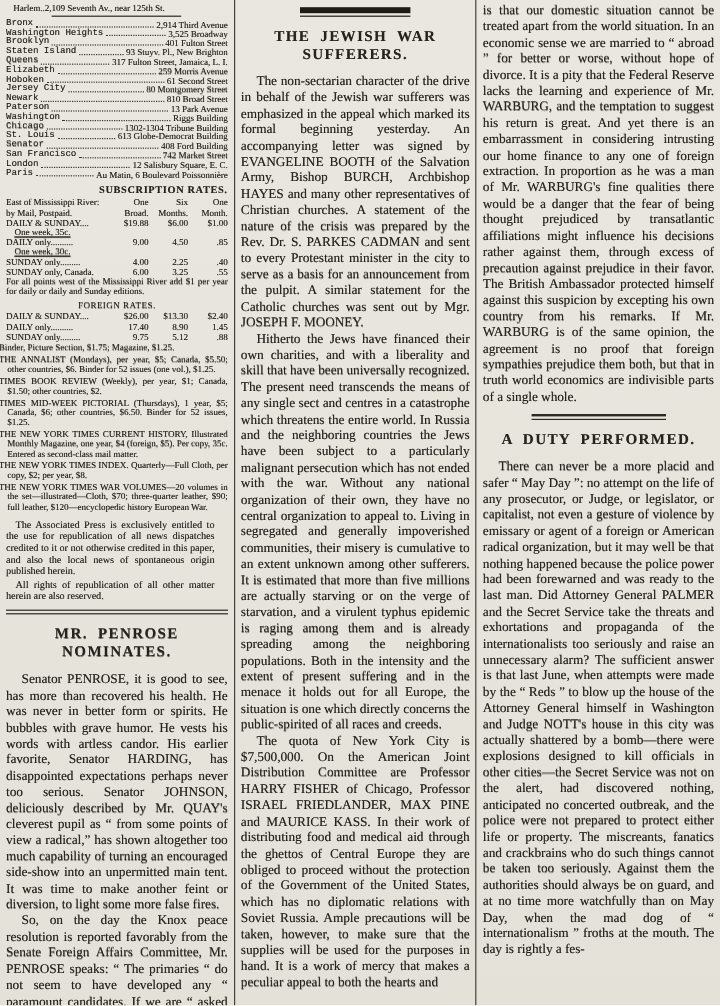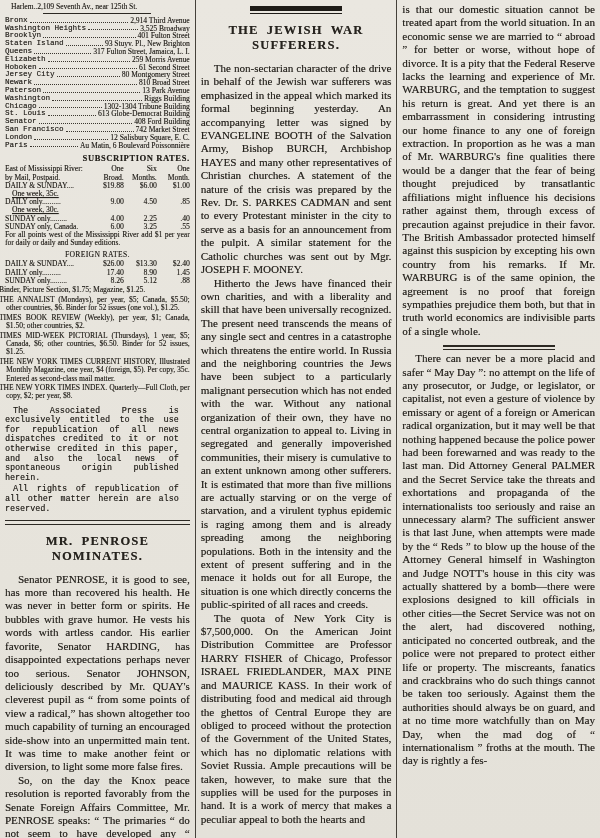--- a/index.html
+++ b/index.html
@@ -26,21 +26,21 @@
   .dots{flex:1;border-bottom:1px dotted #3a362f;margin:0 2px 2px 2px;min-width:4px;}
 
   .sub-heading{font-size:8.5px;font-weight:bold;text-align:right;letter-spacing:0.6px;margin:4px 0 2px;}
   .agate-p{font-size:7.5px;line-height:8.2px;text-align:justify;margin:0 0 1px 0;}
   .rate-row{display:flex;font-size:7.5px;line-height:8.2px;}
   .r-label{flex:1;white-space:nowrap;overflow:hidden;}
   .r-c{width:33px;text-align:right;flex:none;}
   .rate-note{font-size:7.5px;line-height:8.2px;padding-left:7px;text-decoration:underline;}
   .sub-heading2{font-size:7.5px;text-align:center;letter-spacing:0.4px;margin:3px 0 1px;font-variant:small-caps;}
   .pub{font-size:7.5px;line-height:8.2px;text-align:justify;padding-left:1px;text-indent:-7px;margin:1.5px 0;}
-  .ap{font-size:8.4px;line-height:9.6px;text-align:justify;text-indent:8px;margin:2px 11px 0 0;font-family:Liberation Mono, monospace;}
+  .ap{font-size:8.4px;line-height:9.6px;text-align:justify;text-indent:8px;margin:2px 11px 0 0;}
   .ap-first{margin-top:6px;}
 
   .double-rule{margin:6px 0 0 0;border-top:1.6px solid #2c2923;border-bottom:1px solid #2c2923;height:2.5px;}
   .headline{font-size:12.5px;font-weight:bold;text-align:center;letter-spacing:1.2px;word-spacing:4px;margin:9px 0 9px;}
   .body-p{font-size:11px;line-height:13.4px;text-align:justify;text-indent:13px;margin:0;}
   .no-indent{text-indent:0;}
 
   .top-bar{width:92px;margin:3px auto 4px;border-top:5px solid #1f1c18;border-bottom:1.3px solid #1f1c18;height:2px;}
   .fancy-rule{width:112px;margin:7px auto 2px;border-top:2px solid #2c2923;border-bottom:1px solid #2c2923;height:2px;}
 </style>
@@ -193,31 +193,32 @@
         <span class="r-c">$2.40</span>
       </div>
     <div class="rate-row">
         <span class="r-label">DAILY only..........</span>
         <span class="r-c">17.40</span>
         <span class="r-c">8.90</span>
         <span class="r-c">1.45</span>
       </div>
     <div class="rate-row">
         <span class="r-label">SUNDAY only.........</span>
-        <span class="r-c">8.26</span>
+        <span class="r-c">9.75</span>
         <span class="r-c">5.12</span>
         <span class="r-c">.88</span>
       </div>
 
     <p class="pub">Binder, Picture Section, $1.75; Magazine, $1.25.</p>
     <p class="pub">THE ANNALIST (Mondays), per year, $5; Canada, $5.50; other countries, $6. Binder for 52 issues (one vol.), $1.25.</p>
     <p class="pub">TIMES BOOK REVIEW (Weekly), per year, $1; Canada, $1.50; other countries, $2.</p>
     <p class="pub">TIMES MID-WEEK PICTORIAL (Thursdays), 1 year, $5; Canada, $6; other countries, $6.50. Binder for 52 issues, $1.25.</p>
     <p class="pub">THE NEW YORK TIMES CURRENT HISTORY, Illustrated Monthly Magazine, one year, $4 (foreign, $5). Per copy, 35c. Entered as second-class mail matter.</p>
     <p class="pub">THE NEW YORK TIMES INDEX. Quarterly—Full Cloth, per copy, $2; per year, $8.</p>
+    <p class="pub">THE NEW YORK TIMES WAR VOLUMES—20 volumes in the set—illustrated—Cloth, $70; three-quarter leather, $90; full leather, $120—encyclopedic history European War.</p>
 
     <p class="ap ap-first">The Associated Press is exclusively entitled to the use for republication of all news dispatches credited to it or not otherwise credited in this paper, and also the local news of spontaneous origin published herein.</p>
     <p class="ap">All rights of republication of all other matter herein are also reserved.</p>
 
     <div class="double-rule"></div>
 
     <h2 class="headline">MR. PENROSE NOMINATES.</h2>
     <p class="body-p">Senator PENROSE, it is good to see, has more than recovered his health. He was never in better form or spirits. He bubbles with grave humor. He vests his words with artless candor. His earlier favorite, Senator HARDING, has disappointed expectations perhaps never too serious. Senator JOHNSON, deliciously described by Mr. QUAY's cleverest pupil as “ from some points of view a radical,” has shown altogether too much capability of turning an encouraged side-show into an unpermitted main tent. It was time to make another feint or diversion, to light some more false fires.</p>
     <p class="body-p">So, on the day the Knox peace resolution is reported favorably from the Senate Foreign Affairs Committee, Mr. PENROSE speaks: “ The primaries “ do not seem to have developed any “ paramount candidates. If we are “ asked to take up a candidate of the “ type of the Governor of Illinois, we “ have a right immediately to turn in</p>
   </div>
@@ -226,16 +227,17 @@
     <div class="top-bar"></div>
     <h2 class="headline">THE JEWISH WAR SUFFERERS.</h2>
     <p class="body-p">The non-sectarian character of the drive in behalf of the Jewish war sufferers was emphasized in the appeal which marked its formal beginning yesterday. An accompanying letter was signed by EVANGELINE BOOTH of the Salvation Army, Bishop BURCH, Archbishop HAYES and many other representatives of Christian churches. A statement of the nature of the crisis was prepared by the Rev. Dr. S. PARKES CADMAN and sent to every Protestant minister in the city to serve as a basis for an announcement from the pulpit. A similar statement for the Catholic churches was sent out by Mgr. JOSEPH F. MOONEY.</p>
     <p class="body-p">Hitherto the Jews have financed their own charities, and with a liberality and skill that have been universally recognized. The present need transcends the means of any single sect and centres in a catastrophe which threatens the entire world. In Russia and the neighboring countries the Jews have been subject to a particularly malignant persecution which has not ended with the war. Without any national organization of their own, they have no central organization to appeal to. Living in segregated and generally impoverished communities, their misery is cumulative to an extent unknown among other sufferers. It is estimated that more than five millions are actually starving or on the verge of starvation, and a virulent typhus epidemic is raging among them and is already spreading among the neighboring populations. Both in the intensity and the extent of present suffering and in the menace it holds out for all Europe, the situation is one which directly concerns the public-spirited of all races and creeds.</p>
     <p class="body-p">The quota of New York City is $7,500,000. On the American Joint Distribution Committee are Professor HARRY FISHER of Chicago, Professor ISRAEL FRIEDLANDER, MAX PINE and MAURICE KASS. In their work of distributing food and medical aid through the ghettos of Central Europe they are obliged to proceed without the protection of the Government of the United States, which has no diplomatic relations with Soviet Russia. Ample precautions will be taken, however, to make sure that the supplies will be used for the purposes in hand. It is a work of mercy that makes a peculiar appeal to both the hearts and</p>
   </div>
 
   <div class="col col-right">
     <p class="body-p no-indent">is that our domestic situation cannot be treated apart from the world situation. In an economic sense we are married to “ abroad ” for better or worse, without hope of divorce. It is a pity that the Federal Reserve lacks the learning and experience of Mr. WARBURG, and the temptation to suggest his return is great. And yet there is an embarrassment in considering intrusting our home finance to any one of foreign extraction. In proportion as he was a man of Mr. WARBURG's fine qualities there would be a danger that the fear of being thought prejudiced by transatlantic affiliations might influence his decisions rather against them, through excess of precaution against prejudice in their favor. The British Ambassador protected himself against this suspicion by excepting his own country from his remarks. If Mr. WARBURG is of the same opinion, the agreement is no proof that foreign sympathies prejudice them both, but that in truth world economics are indivisible parts of a single whole.</p>
     <div class="fancy-rule"></div>
+    <h2 class="headline">A DUTY PERFORMED.</h2>
     <p class="body-p">There can never be a more placid and safer “ May Day ”: no attempt on the life of any prosecutor, or Judge, or legislator, or capitalist, not even a gesture of violence by emissary or agent of a foreign or American radical organization, but it may well be that nothing happened because the police power had been forewarned and was ready to the last man. Did Attorney General PALMER and the Secret Service take the threats and exhortations and propaganda of the internationalists too seriously and raise an unnecessary alarm? The sufficient answer is that last June, when attempts were made by the “ Reds ” to blow up the house of the Attorney General himself in Washington and Judge NOTT's house in this city was actually shattered by a bomb—there were explosions designed to kill officials in other cities—the Secret Service was not on the alert, had discovered nothing, anticipated no concerted outbreak, and the police were not prepared to protect either life or property. The miscreants, fanatics and crackbrains who do such things cannot be taken too seriously. Against them the authorities should always be on guard, and at no time more watchfully than on May Day, when the mad dog of “ internationalism ” froths at the mouth. The day is rightly a fes-</p>
   </div>
 
 </div>
 
 </body></html>

